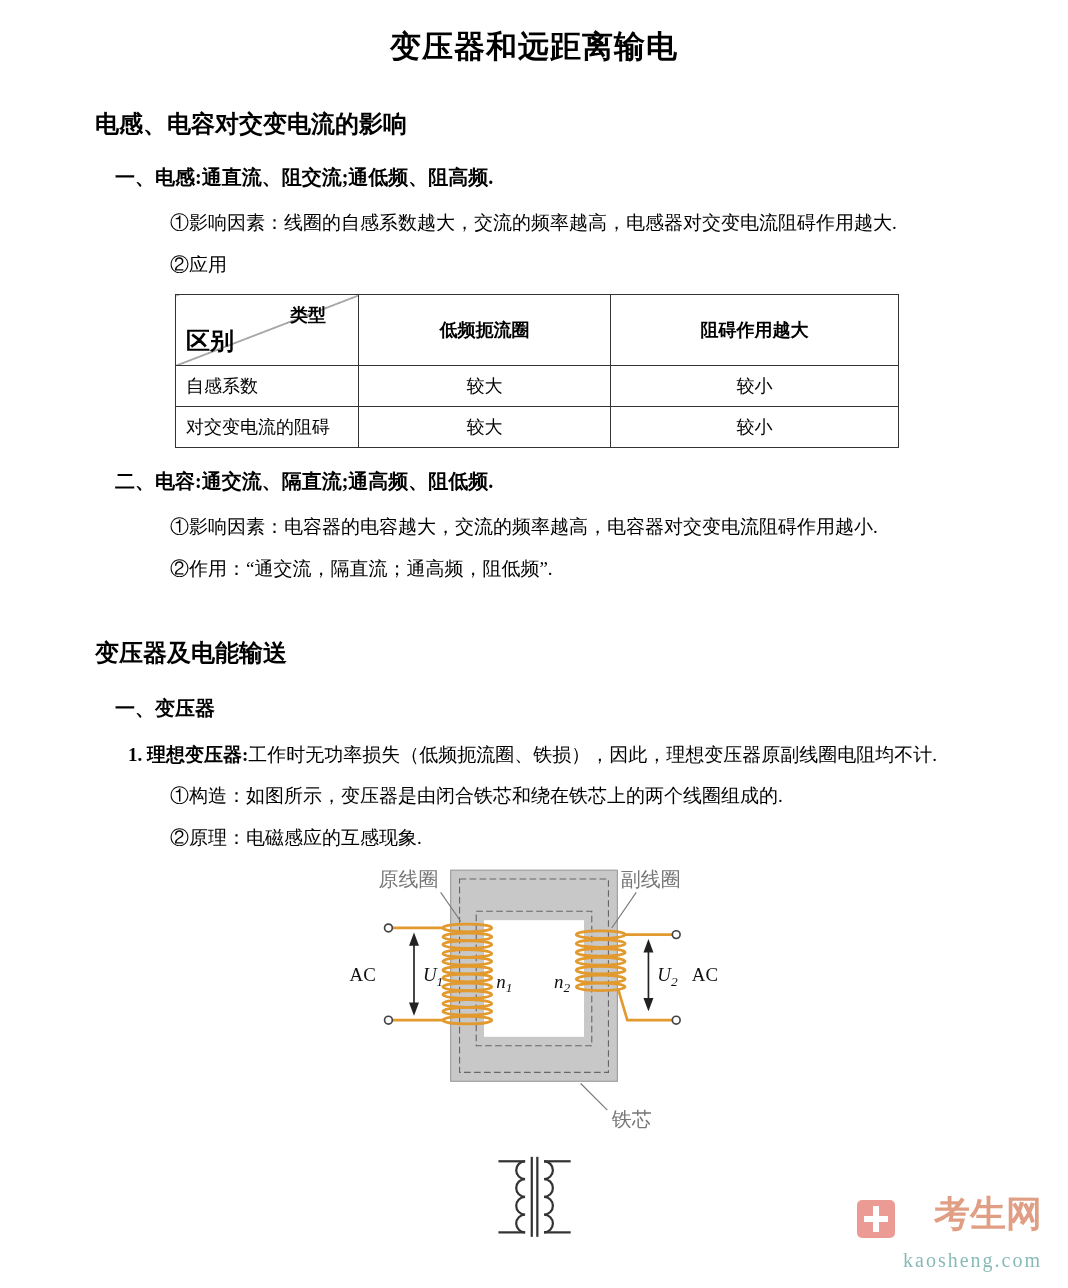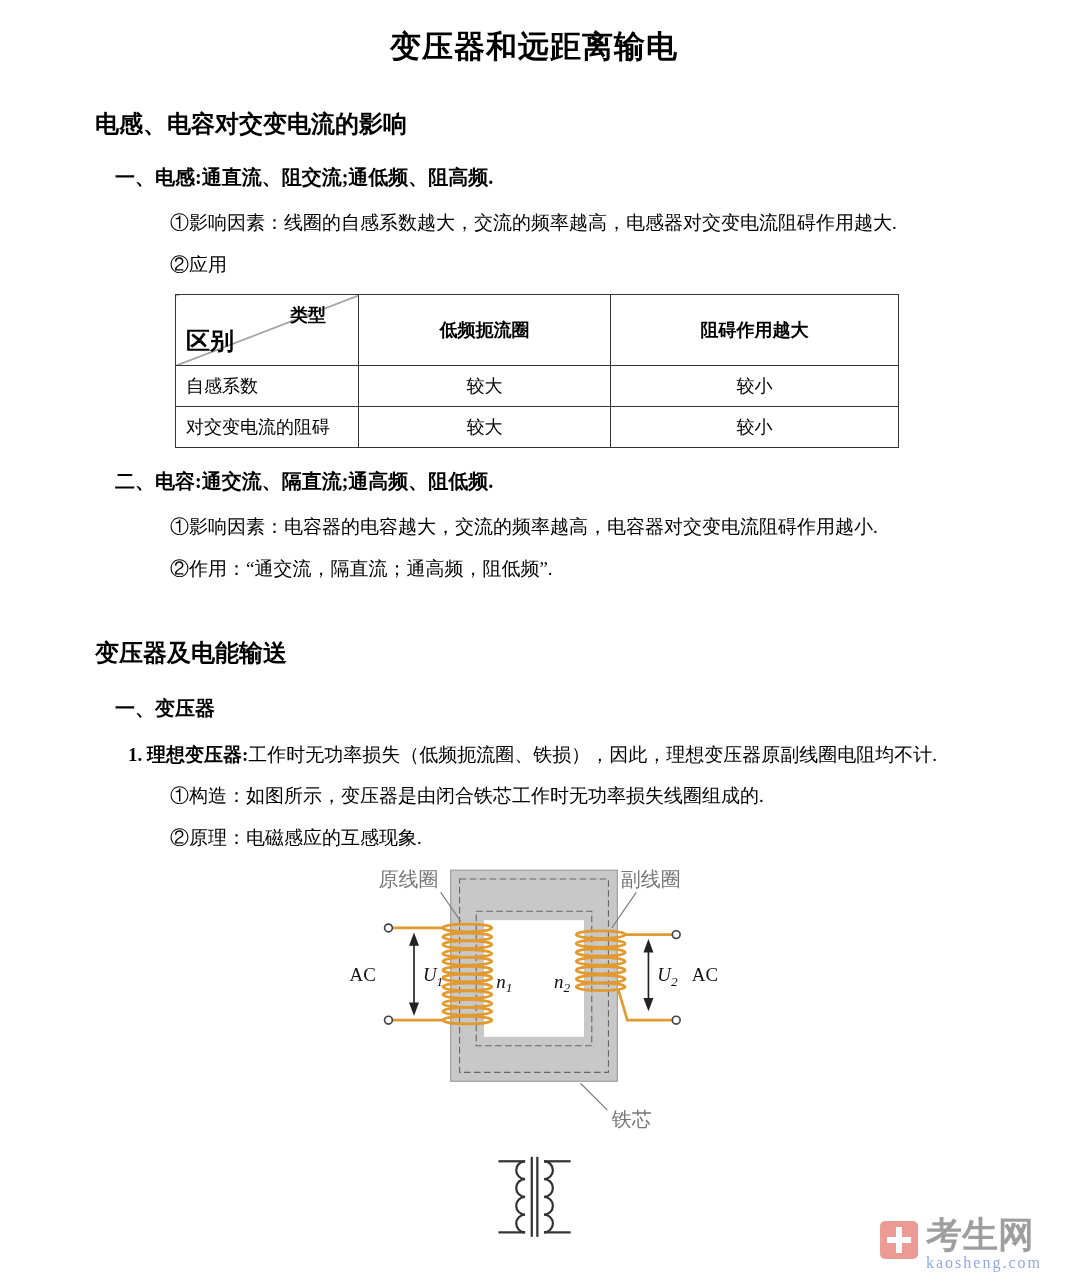--- a/index.html
+++ b/index.html
@@ -33,22 +33,22 @@
   .diagram-wrap{ margin-top:8px;text-align:center;}
   .it{ font-style:italic;}
   .watermark{
     position:absolute;right:26px;bottom:16px;opacity:0.5;
     display:flex;align-items:flex-start;
   }
   .wm-logo{ width:38px;height:38px;border-radius:5px;background:#d93a2b;position:relative;margin-top:4px;}
   .wm-logo::before{ content:"";position:absolute;left:16px;top:6px;bottom:6px;width:6px;background:#fff;}
   .wm-logo::after{ content:"";position:absolute;left:7px;right:7px;top:16px;height:6px;background:#fff;}
   .wm-text{ margin-left:8px;}
-  .wm-name{ font-size:36px;font-weight:bold;color:#404040;line-height:1;display:block;}
-  .wm-domain{ font-size:16px;color:#1d4ed8;letter-spacing:2px;margin-top:1px;display:block;}
+  .wm-name{ font-size:36px;font-weight:bold;color:#c2410c;line-height:1;display:block;text-align:right;}
+  .wm-domain{ font-size:20px;color:#0f766e;letter-spacing:2px;margin-top:17px;display:block;}
 </style>
 </head>
 <body>
 
 <div class="title">变压器和远距离输电</div>
 
 <div class="h2">电感、电容对交变电流的影响</div>
 
 <div class="l1">一、电感:通直流、阻交流;通低频、阻高频.</div>
 
@@ -89,21 +89,21 @@
 <p class="l2"><span>①影响因素：电容器的</span><span class="ul">电容越大</span><span>，交流的</span><span class="ul">频率越高</span><span>，电容器对交变电流</span><span class="ul">阻碍作用越小</span><span>.</span></p>
 
 <p class="l2 tight">②作用：“通交流，隔直流；通高频，阻低频”.</p>
 
 <div class="h2 second">变压器及电能输送</div>
 
 <div class="l1" style="margin-top:26px;">一、变压器</div>
 
 <p class="ideal"><span class="b">1. 理想变压器:</span><span>工作时无功率损失（低频扼流圈、铁损），因此，理想变压器原副线圈电阻均不计.</span></p>
 
-<p class="l2 tight"><span>①构造：如图所示，变压器是由</span><span class="ul">闭合铁芯</span><span>工作时无功率损失</span><span class="ul">线圈</span><span>组成的.</span></p>
+<p class="l2 tight"><span>①构造：如图所示，变压器是由</span><span class="ul">闭合铁芯</span><span>和绕在铁芯上的两个</span><span class="ul">线圈</span><span>组成的.</span></p>
 
 <p class="l2 tight">②原理：电磁感应的互感现象.</p>
 
 <div class="diagram-wrap">
   <svg width="400" height="389" viewBox="0 0 360 350">
 
     <g>
       <rect x="105" y="10" width="150" height="190" fill="#c8c8c8" stroke="#9a9a9a" stroke-width="1"></rect>
       <rect x="135" y="55" width="90" height="105" fill="#ffffff" stroke="none"></rect>
       <rect x="113" y="18" width="134" height="174" fill="none" stroke="#666" stroke-width="1" stroke-dasharray="6 3"></rect>

